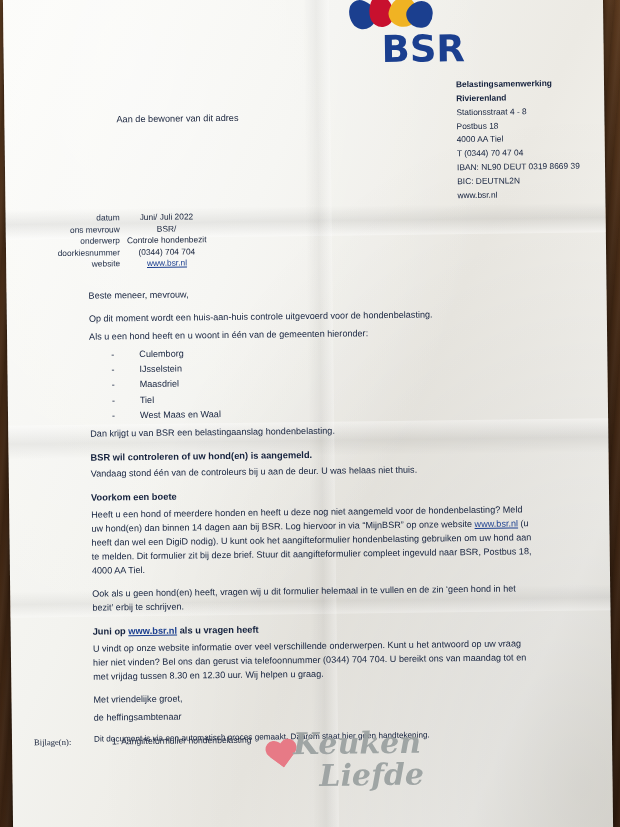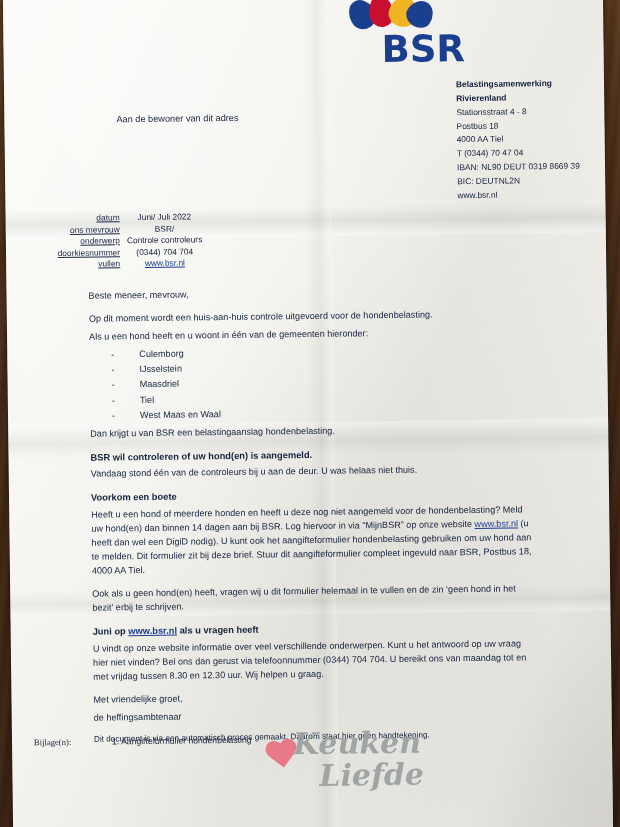--- a/index.html
+++ b/index.html
@@ -103,21 +103,21 @@
   
   #meta {
     position: absolute;
     left: 36px;
     top: 218px;
     width: 260px;
     font-size: 8.4px;
     color: #16213a;
   }
   #meta table { border-collapse: collapse; }
-  #meta td.lbl { text-align: right; width: 78px; padding: 0 7px 1.5px 0; color:#1d2a44;text-decoration:underline; }
+  #meta td.lbl { text-align: right; width: 78px; padding: 0 7px 1.5px 0; color:#1d2a44; }
   #meta td.val { text-align: center; padding: 0 0 1.5px 0; }
   .link { color: #1b3f8f; text-decoration: underline; }
 
   
   #body {
     position: absolute;
     left: 82px;
     top: 294px;
     width: 440px;
     font-size: 9.1px;
@@ -228,28 +228,28 @@
             <tr>
           <td class="lbl">datum</td>
           <td class="val">Juni/ Juli 2022</td>
         </tr>
         <tr>
           <td class="lbl">ons mevrouw</td>
           <td class="val">BSR/</td>
         </tr>
         <tr>
           <td class="lbl">onderwerp</td>
-          <td class="val">Controle controleurs</td>
+          <td class="val">Controle hondenbezit</td>
         </tr>
         <tr>
           <td class="lbl">doorkiesnummer</td>
           <td class="val">(0344) 704 704</td>
         </tr>
         <tr>
-          <td class="lbl">vullen</td>
+          <td class="lbl">website</td>
           <td class="val">
             <span class="link">www.bsr.nl</span>
           </td>
         </tr>
       </tbody>
         </table>
     </div>
 
     <div id="body">
       <p>Beste meneer, mevrouw,</p>

